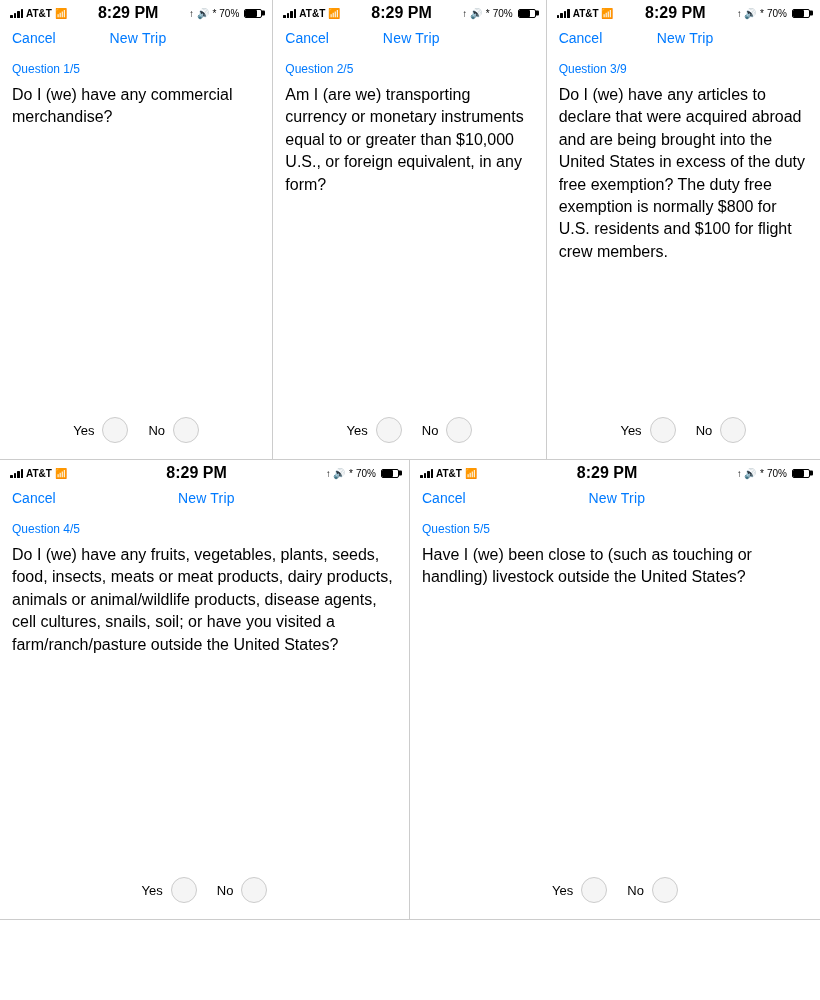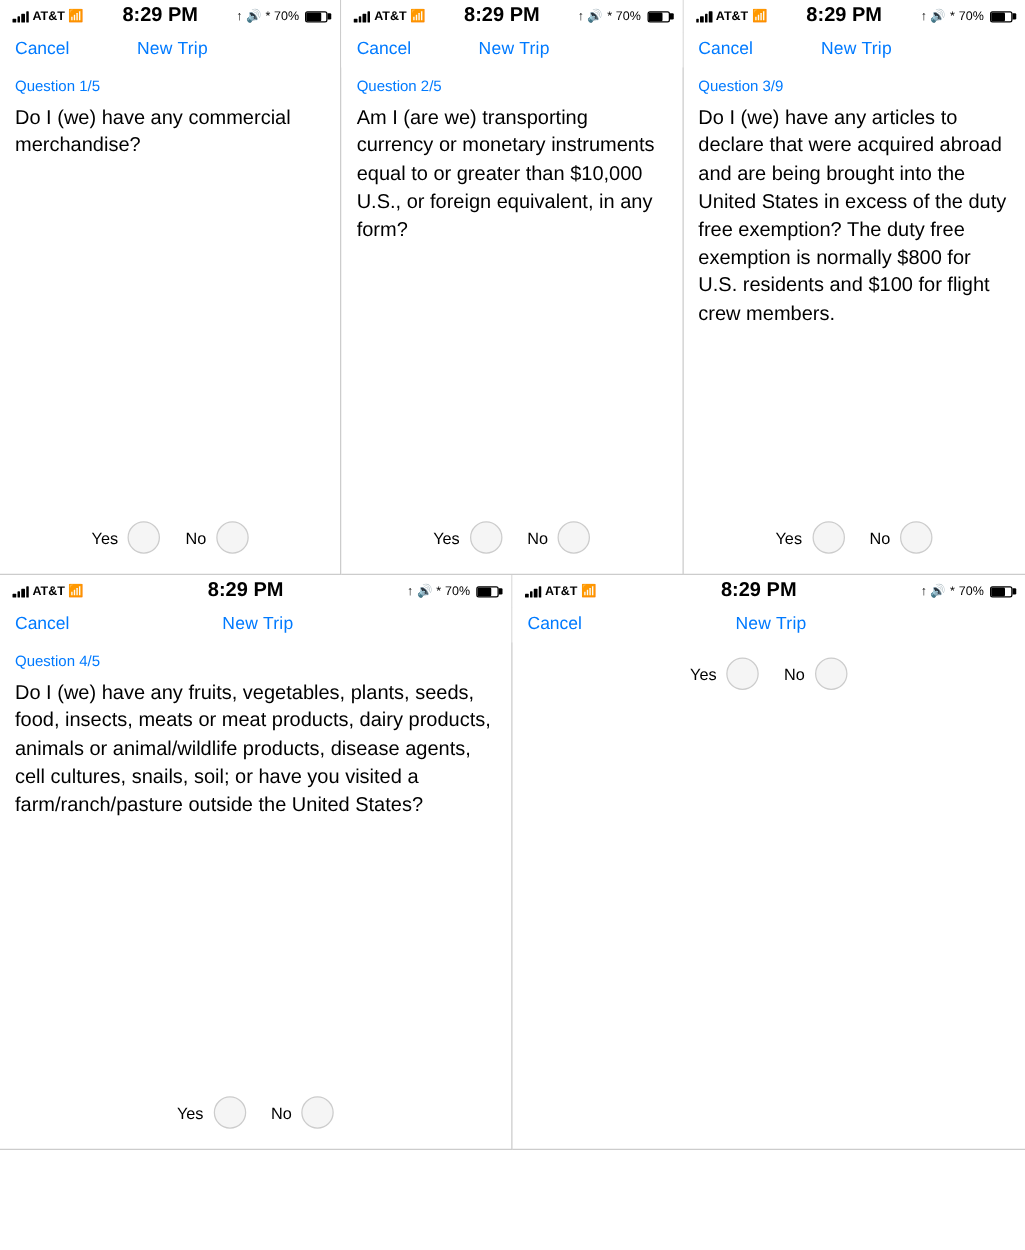--- a/index.html
+++ b/index.html
@@ -404,20 +404,24 @@
         <div class="battery">
             <div class="battery-fill"></div>
           </div>
       </div>
     </div>
     <div class="nav-bar">
       <span class="nav-cancel">Cancel</span>
       <span class="nav-title">New Trip</span>
       <span class="nav-spacer"></span>
     </div>
+    <div class="question-area">
+      <div class="question-number">Question 5/5</div>
+      <div class="question-text">Have I (we) been close to (such as touching or handling) livestock outside the United States?</div>
+    </div>
     <div class="answer-area">
       <div class="answer-option">
         <span class="answer-label">Yes</span>
         <div class="radio-circle"></div>
       </div>
       <div class="answer-option">
         <span class="answer-label">No</span>
         <div class="radio-circle"></div>
       </div>
     </div>

